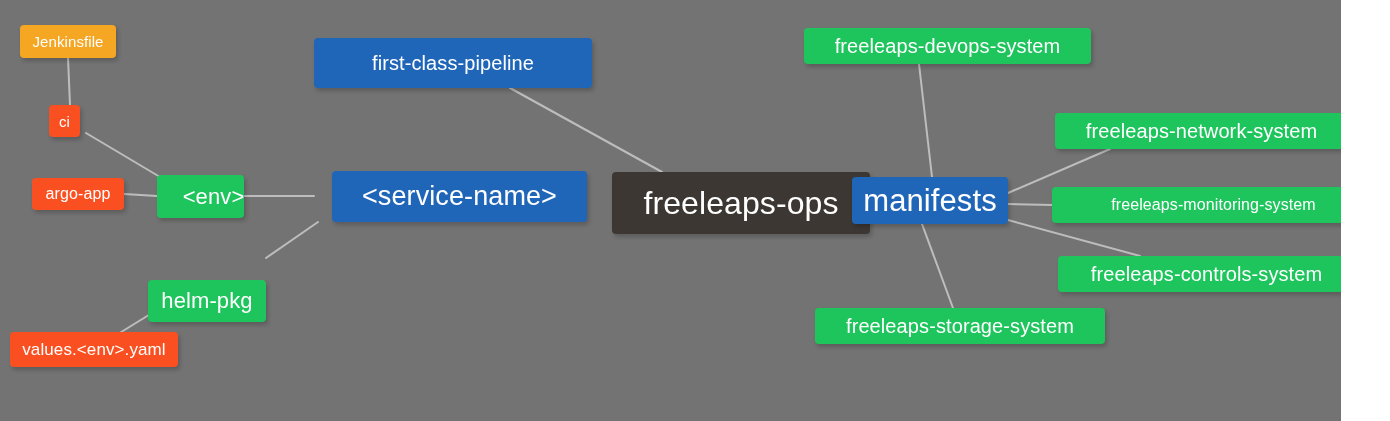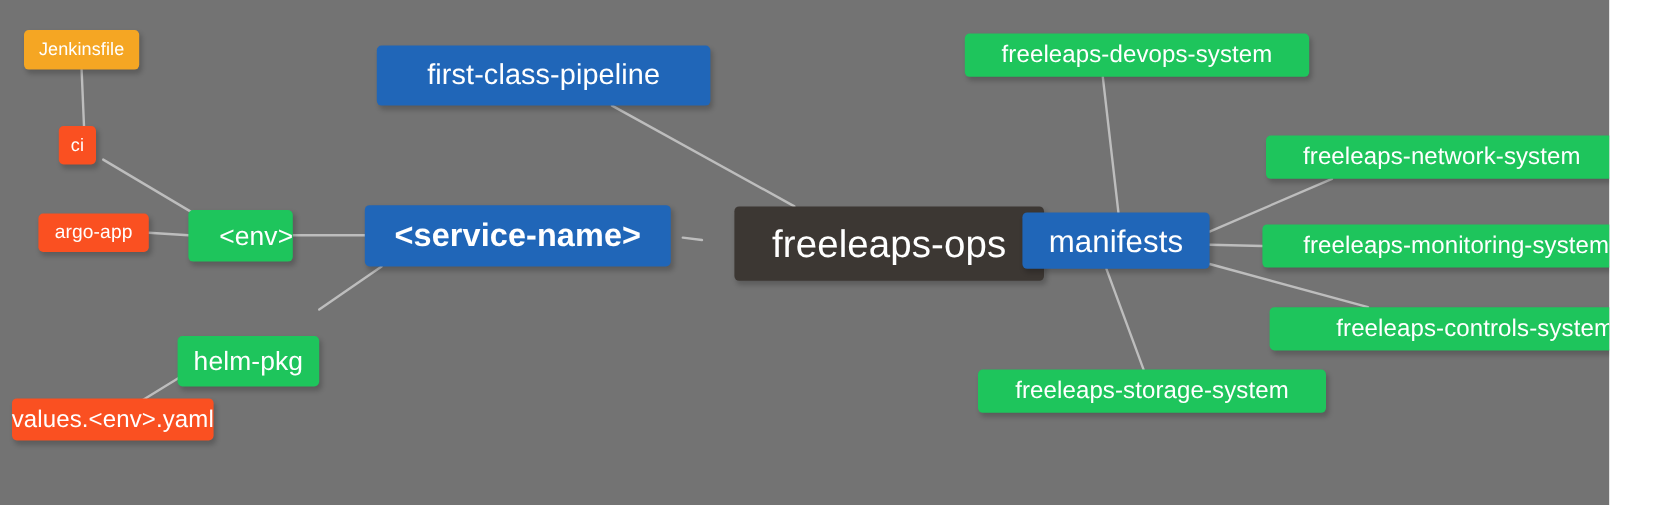--- a/index.html
+++ b/index.html
@@ -75,44 +75,44 @@
       </div>
       <div class="node" style="left: 32px; top: 178px; width: 92px; height: 32px; background: rgb(250, 80, 33); font-size: 16px;">
         <span class="node-label">argo-app</span>
       </div>
       <div class="node" style="left: 157px; top: 175px; width: 87px; height: 43px; background: rgb(30, 197, 92); font-size: 22px; padding-left: 36px;">
         <span class="node-label">&lt;env&gt;</span>
       </div>
       <div class="node" style="left: 148px; top: 255px; width: 118px; height: 42px; background: rgb(30, 197, 92); font-size: 22px; margin-top: 25px;">
         <span class="node-label">helm-pkg</span>
       </div>
-      <div class="node" style="left: 10px; top: 332px; width: 168px; height: 35px; background: rgb(250, 80, 33); font-size: 20px;">
+      <div class="node" style="left: 10px; top: 332px; width: 168px; height: 35px; background: rgb(250, 80, 33); font-size: 17px;">
         <span class="node-label">values.&lt;env&gt;.yaml</span>
       </div>
-      <div class="node" style="left: 314px; top: 38px; width: 278px; height: 50px; background: rgb(32, 102, 184); font-size: 24px;">
+      <div class="node" style="left: 314px; top: 38px; width: 278px; height: 50px; background: rgb(32, 102, 184); font-size: 20px;">
         <span class="node-label">first-class-pipeline</span>
       </div>
-      <div class="node" style="left: 304px; top: 171px; width: 255px; height: 51px; background: rgb(32, 102, 184); font-size: 27px; font-weight: bold;">
+      <div class="node" style="left: 332px; top: 171px; width: 255px; height: 51px; background: rgb(32, 102, 184); font-size: 27px;">
         <span class="node-label">&lt;service-name&gt;</span>
       </div>
       <div class="node" style="left: 612px; top: 172px; width: 258px; height: 62px; background: rgb(60, 55, 51); font-size: 32px;">
         <span class="node-label">freeleaps-ops</span>
       </div>
-      <div class="node" style="left: 852px; top: 177px; width: 156px; height: 47px; background: rgb(32, 102, 184); font-size: 26px;">
+      <div class="node" style="left: 852px; top: 177px; width: 156px; height: 47px; background: rgb(32, 102, 184); font-size: 31px;">
         <span class="node-label">manifests</span>
       </div>
       <div class="node" style="left: 804px; top: 28px; width: 287px; height: 36px; background: rgb(30, 197, 92); font-size: 20px;">
         <span class="node-label">freeleaps-devops-system</span>
       </div>
       <div class="node" style="left: 1055px; top: 113px; width: 293px; height: 36px; background: rgb(30, 197, 92); font-size: 20px;">
         <span class="node-label">freeleaps-network-system</span>
       </div>
-      <div class="node" style="left: 1052px; top: 187px; width: 323px; height: 36px; background: rgb(30, 197, 92); font-size: 20px;">
+      <div class="node" style="left: 1052px; top: 187px; width: 323px; height: 36px; background: rgb(30, 197, 92); font-size: 16px;">
         <span class="node-label">freeleaps-monitoring-system</span>
       </div>
-      <div class="node" style="left: 1058px; top: 256px; width: 297px; height: 36px; background: rgb(30, 197, 92); font-size: 20px; justify-content: flex-end;">
+      <div class="node" style="left: 1058px; top: 256px; width: 297px; height: 36px; background: rgb(30, 197, 92); font-size: 20px;">
         <span class="node-label">freeleaps-controls-system</span>
       </div>
       <div class="node" style="left: 815px; top: 308px; width: 290px; height: 36px; background: rgb(30, 197, 92); font-size: 20px; align-items: center;">
         <span class="node-label">freeleaps-storage-system</span>
       </div>
     </div>
 </div>
 
 </body></html>

